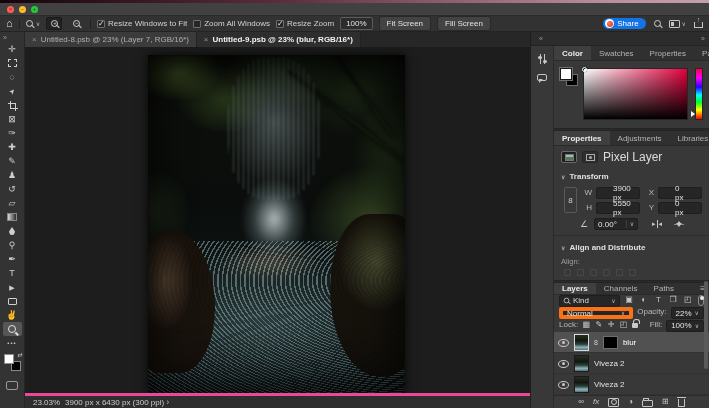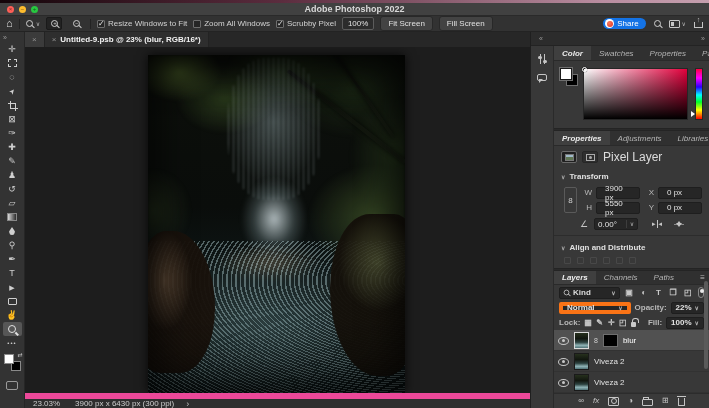--- a/index.html
+++ b/index.html
@@ -62,21 +62,21 @@
   .screenmode{width:12px;height:9px;border:1px solid #9a9a9a;border-radius:2px;margin-top:10px;}
 
   
   .docarea{position:absolute;left:25px;top:32px;width:505px;height:376px;}
   .tabbar{position:absolute;left:0;top:0;width:505px;height:15px;background:#272727;display:flex;}
   .tab{display:flex;align-items:center;gap:4px;padding:0 7px;background:#3b3b3b;border-right:1px solid #232323;color:#b0b0b0;}
   .tab.active{background:#2e2e2e;color:#f2f2f2;font-weight:bold;}
   .tab .tclose{font-size:8px;color:#8f8f8f;font-weight:normal;}
   .tab .tlabel{font-size:8px;white-space:nowrap;}
   .canvas{position:absolute;left:0;top:15px;width:505px;height:346px;background:#1d1d1d;overflow:hidden;}
-  .statusbar{position:absolute;left:0;bottom:0;width:505px;height:15px;background:#2e2e2e;border-top:6px solid #ec4899;display:flex;align-items:center;gap:12px;padding:0 8px;color:#cccccc;}
+  .statusbar{position:absolute;left:0;bottom:0;width:505px;height:15px;background:#2e2e2e;border-top:3px solid #ec4899;display:flex;align-items:center;gap:2px;padding:0 8px;color:#cccccc;}
   .statusbar .szoom{min-width:30px;}
   .statusbar .schev{color:#bdbdbd;font-size:9px;}
 
   
   .photo{position:absolute;left:123px;top:8px;width:257px;height:338px;background:linear-gradient(180deg,#0d100b 0%,#0a0d0b 45%,#0d1413 60%,#101b1b 100%);box-shadow:0 0 10px rgba(0,0,0,.8);overflow:hidden;}
   .ph-foliage{position:absolute;inset:0;filter:blur(1.5px);background:
     radial-gradient(60px 42px at 12% 5%,rgba(116,148,62,.55),transparent 70%),
     radial-gradient(70px 50px at 30% 13%,rgba(74,104,46,.5),transparent 70%),
     radial-gradient(80px 55px at 52% 5%,rgba(52,78,36,.45),transparent 70%),
     radial-gradient(95px 70px at 80% 10%,rgba(38,58,28,.55),transparent 70%),
@@ -106,21 +106,21 @@
   .iconstrip{position:absolute;left:0;top:14px;width:23px;bottom:0;background:#383838;border-right:1px solid #2a2a2a;display:flex;flex-direction:column;align-items:center;padding-top:8px;gap:10px;}
   .mixericon{position:relative;width:9px;height:10px;}
   .mixericon::before,.mixericon::after{content:"";position:absolute;top:0;bottom:0;width:1px;background:#c5c5c5;}
   .mixericon::before{left:2px;} .mixericon::after{right:2px;}
   .mixericon .k1{position:absolute;left:0px;top:2px;width:4px;height:3px;border-radius:2px;background:#c5c5c5;}
   .mixericon .k2{position:absolute;right:0px;top:6px;width:4px;height:3px;border-radius:2px;background:#c5c5c5;}
   .bubbleicon{width:10px;height:7px;border:1px solid #c5c5c5;border-radius:2px;position:relative;}
   .bubbleicon::after{content:"";position:absolute;left:1px;bottom:-3px;border:2px solid transparent;border-top-color:#c5c5c5;border-left-color:#c5c5c5;width:0;height:0;}
   .panels{position:absolute;left:23px;top:14px;right:0;bottom:0;display:flex;flex-direction:column;}
   .pgap{height:3px;background:#2a2a2a;border-top:1px solid #242424;border-bottom:1px solid #242424;}
-  .ptabs{height:15px;background:#303030;display:flex;align-items:stretch;border-bottom:1px solid #2a2a2a;font-style:italic;}
+  .ptabs{height:15px;background:#303030;display:flex;align-items:stretch;border-bottom:1px solid #2a2a2a;}
   .ptab{display:flex;align-items:center;padding:0 8px;color:#b3b3b3;font-size:8px;}
   .ptab.active{background:#3f3f3f;color:#ececec;font-weight:bold;}
   .pmenu{margin-left:auto;margin-right:4px;align-self:center;color:#bdbdbd;font-size:8px;}
 
   
   .colorbody{display:flex;gap:5px;padding:7px 6px 8px 6px;align-items:flex-start;}
   .fgbg-mini{position:relative;width:18px;height:18px;flex:none;}
   .fgbg-mini .fg{position:absolute;left:0;top:0;width:12px;height:12px;background:#fff;border:1px solid #1a1a1a;outline:1px solid #6e6e6e;z-index:2;}
   .fgbg-mini .bg{position:absolute;right:0;bottom:0;width:12px;height:12px;background:#000;border:1px solid #6e6e6e;}
   .satsq{position:relative;flex:1;height:52px;border:1px solid #262626;background:linear-gradient(to bottom,rgba(0,0,0,0),#000),linear-gradient(to right,#ffffff,#e2003c);}
@@ -135,39 +135,39 @@
   .pbtn.on{background:#1f1f1f;border-color:#6a6a6a;}
   .pbtn .pic{width:9px;height:7px;background:linear-gradient(180deg,#9fb9c9 50%,#5f7653 50%);border:1px solid #777;}
   .pbtn .msk{width:9px;height:7px;border:1px solid #aaa;display:flex;align-items:center;justify-content:center;}
   .pbtn .msk::after{content:"";width:3px;height:3px;border-radius:50%;background:#aaa;}
   .pixellabel{font-size:12px;color:#dcdcdc;}
   .sechdr{display:flex;align-items:center;gap:4px;padding:5px 7px 3px 7px;color:#e0e0e0;font-size:8px;font-weight:bold;}
   .sechdr .sv{color:#aaa;font-size:6px;}
   .tfgrid{display:grid;grid-template-columns:16px 10px 44px 12px 44px;grid-auto-rows:15px;align-items:center;margin:1px 0 0 10px;column-gap:3px;}
   .linkbox{grid-row:1/3;width:13px;height:26px;border:1px solid #5a5a5a;border-radius:2px;display:flex;align-items:center;justify-content:center;color:#cfcfcf;font-size:8px;}
   .tlab{color:#b8b8b8;font-size:8px;text-align:right;padding-right:1px;}
-  .tfield{height:12px;background:#262626;border:1px solid #1e1e1e;border-radius:2px;color:#e2e2e2;font-size:8px;display:flex;align-items:center;padding:0 8px;}
+  .tfield{height:12px;background:#262626;border:1px solid #1e1e1e;border-radius:2px;color:#e2e2e2;font-size:8px;display:flex;align-items:center;padding:0 16px;}
   .anglerow{display:flex;align-items:center;gap:6px;margin:3px 0 5px 26px;}
   .angleglyph{color:#c5c5c5;font-size:9px;}
   .afield{width:44px;height:12px;background:#262626;border:1px solid #1e1e1e;border-radius:2px;color:#e2e2e2;font-size:8px;display:flex;align-items:center;padding:0 3px;gap:3px;}
   .afield .sep{margin-left:auto;width:1px;height:8px;background:#3d3d3d;}
   .fliph{display:flex;align-items:center;color:#c5c5c5;font-size:7px;gap:1px;margin-left:8px;}
   .fliph .bar{width:1px;height:8px;background:#c5c5c5;}
   .flipv{position:relative;width:10px;height:10px;margin-left:6px;}
   .flipv .t{position:absolute;left:2px;top:-1px;width:0;height:0;border:3px solid transparent;border-bottom:4px solid #c5c5c5;}
   .flipv .b{position:absolute;left:2px;bottom:-1px;width:0;height:0;border:3px solid transparent;border-top:4px solid #c5c5c5;}
   .flipv .m{position:absolute;left:0;top:5px;width:10px;height:1px;background:#8a8a8a;}
   .pdivider{height:1px;background:#2c2c2c;margin:2px 0;}
   .alignlabel{color:#9f9f9f;font-size:7.5px;padding:2px 7px 1px 7px;}
   .alignicons{display:flex;gap:6px;padding:2px 7px 4px 10px;}
   .alico{width:7px;height:7px;border:1px solid #565656;border-radius:1px;opacity:.55;}
   .pscroll{position:absolute;right:1px;top:150px;width:4px;height:88px;background:#5a5a5a;border-radius:2px;}
 
   
-  .lrow{display:flex;align-items:center;gap:4px;padding:0 5px;height:16px;font-weight:bold;}
+  .lrow{display:flex;gap:4px;padding:0 5px;height:16px;}
   .kindbox{display:flex;align-items:center;gap:3px;background:#262626;border:1px solid #1e1e1e;border-radius:2px;height:12px;padding:0 3px;width:62px;color:#dcdcdc;}
   .ficon{color:#c9c9c9;font-size:8px;width:11px;text-align:center;}
   .ftoggle{position:relative;width:6px;height:11px;border:1px solid #8a8a8a;border-radius:3px;margin-left:1px;}
   .ftoggle::after{content:"";position:absolute;left:0.5px;top:0.5px;width:4px;height:4px;border-radius:50%;background:#e8e8e8;}
   .selbox{display:flex;align-items:center;background:#262626;border:4px solid #f97316;border-radius:2px;height:12px;padding:0 4px;color:#e2e2e2;}
   .selbox .cv{margin-left:auto;padding-left:6px;}
   .smalllab{color:#b8b8b8;font-size:8px;}
   .valsel{display:flex;align-items:center;gap:3px;background:#262626;border:1px solid #1e1e1e;border-radius:2px;height:12px;padding:0 4px;color:#e2e2e2;}
   .lockico{color:#c9c9c9;font-size:8px;width:10px;text-align:center;}
   .padlock{position:relative;width:7px;height:5px;background:#c9c9c9;border-radius:1px;margin-top:3px;}
@@ -200,21 +200,20 @@
 <div class="app">
 
   <div class="wallpaper"></div>
 
   <div class="titlebar">
     <div class="lights">
       <span class="light l-red">×</span>
       <span class="light l-yellow">−</span>
       <span class="light l-green">+</span>
     </div>
-    <span class="titletext">Adobe Photoshop 2022</span>
   </div>
 
   <div class="optionsbar">
     <span class="homeglyph">⌂</span>
     <span class="obdiv"></span>
     <span style="display:flex;align-items:center;gap:3px;">
       <span class="mag"></span>
       <span class="chev">∨</span>
     </span>
     <span class="zbtn pressed">
@@ -236,21 +235,21 @@
       <span class="cblabel">Resize Windows to Fit</span>
     </span>
     <span class="cb">
       <span class="cbbox"></span>
       <span class="cblabel">Zoom All Windows</span>
     </span>
     <span class="cb">
       <span class="cbbox">
           <span class="ck">✓</span>
         </span>
-      <span class="cblabel">Scrubby Pixel</span>
+      <span class="cblabel">Resize Zoom</span>
     </span>
 
     <span class="valbox">100%</span>
     <span class="obbtn">Fit Screen</span>
     <span class="obbtn">Fill Screen</span>
 
     <span class="ob-right">
       <span class="sharepill">
         <span class="avatar"></span>
         <span>Share</span>
@@ -338,20 +337,21 @@
       <span class="fg"></span>
       <span class="bg"></span>
     </div>
     <div class="screenmode"></div>
   </div>
 
   <div class="docarea">
     <div class="tabbar">
       <div class="tab">
         <span class="tclose">×</span>
+        <span class="tlabel">Untitled-8.psb @ 23% (Layer 7, RGB/16*)</span>
       </div>
       <div class="tab active">
         <span class="tclose">×</span>
         <span class="tlabel">Untitled-9.psb @ 23% (blur, RGB/16*)</span>
       </div>
     </div>
 
     <div class="canvas">
       <div class="photo">
         <div class="ph-foliage"></div>
@@ -459,20 +459,21 @@
               <span class="t"></span>
               <span class="m"></span>
               <span class="b"></span>
             </span>
         </div>
         <div class="pdivider"></div>
         <div class="sechdr">
           <span class="sv">∨</span>
           <span>Align and Distribute</span>
         </div>
+        <div class="alignlabel">Align:</div>
         <div class="alignicons">
           <span class="alico"></span>
           <span class="alico"></span>
           <span class="alico"></span>
           <span class="alico"></span>
           <span class="alico"></span>
           <span class="alico"></span>
         </div>
         <div class="pscroll"></div>
       </div>

